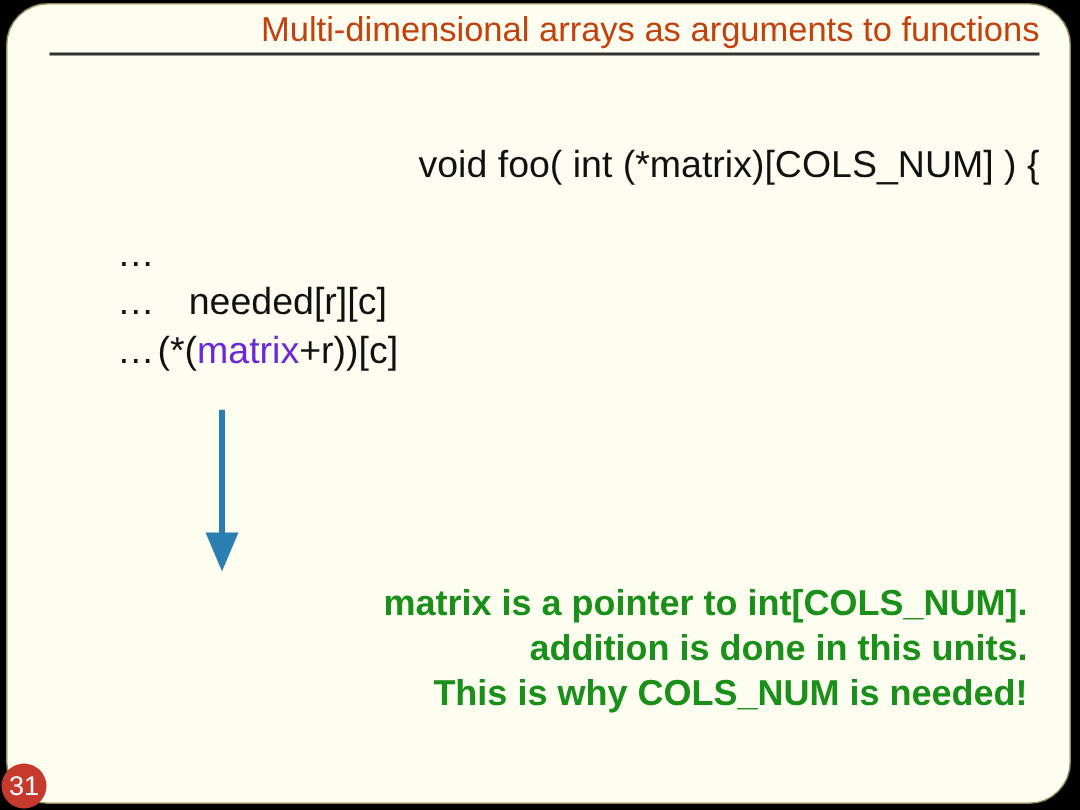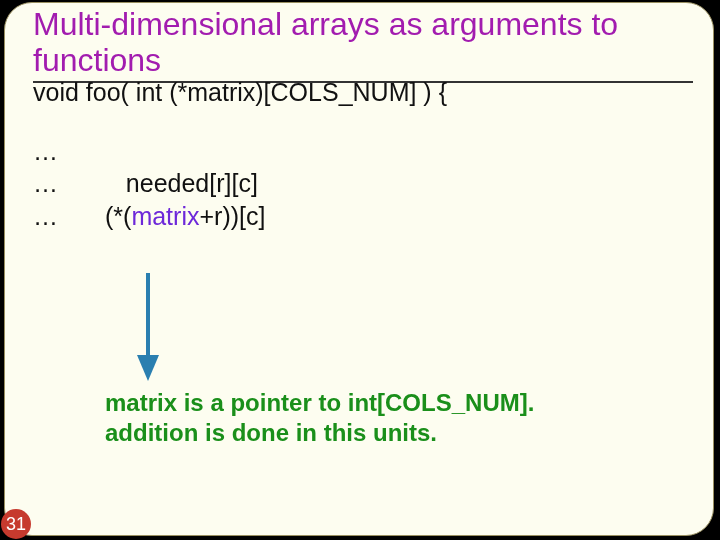--- a/index.html
+++ b/index.html
@@ -20,32 +20,34 @@
     background: #fdfdf0;
     border: 1px solid #998f60;
     border-radius: 28px;
     box-sizing: border-box;
   }
   .title-block {
     position: absolute;
     left: 28px;
     top: 4px;
     width: 660px;
-    font-size: 32px;
+    font-size: 23px;
     line-height: 1.12;
-    color: #a21caf;
+    color: #c2410c;
     font-weight: 400;
     border-bottom: 2px solid #333;
     padding-bottom: 2px;
+    text-align: right;
   }
   .body-block {
     position: absolute;
     left: 28px;
-    top: 76px;
+    top: 94px;
     width: 660px;
+    text-align: right;
   }
   .sig {
     font-size: 25px;
     color: #111;
     line-height: 1.1;
     margin-bottom: 30px;
   }
   .code-rows {
     font-size: 25px;
     line-height: 1.15;
@@ -75,20 +77,21 @@
   }
   .explain {
     position: absolute;
     left: 100px;
     top: 385px;
     width: 580px;
     font-size: 24px;
     font-weight: 700;
     color: #1a8f1a;
     line-height: 1.25;
+    text-align: right;
   }
   .pagenum {
     position: absolute;
     left: -4px;
     bottom: -4px;
     width: 30px;
     height: 30px;
     border-radius: 50%;
     background: #c63a2e;
     color: #fff;
@@ -127,16 +130,17 @@
   <div class="arrow-wrap">
     <svg width="30" height="110" viewBox="0 0 30 110">
       <line x1="15" y1="0" x2="15" y2="86" stroke="#2a7fb0" stroke-width="4"></line>
       <polygon points="15,108 4,82 26,82" fill="#2a7fb0"></polygon>
     </svg>
   </div>
 
   <div class="explain">
     <div>matrix is a pointer to int[COLS_NUM].</div>
     <div>addition is done in this units.</div>
+    <div>This is why COLS_NUM is needed!</div>
   </div>
 
   <div class="pagenum">31</div>
 </div>
 
 </body></html>

